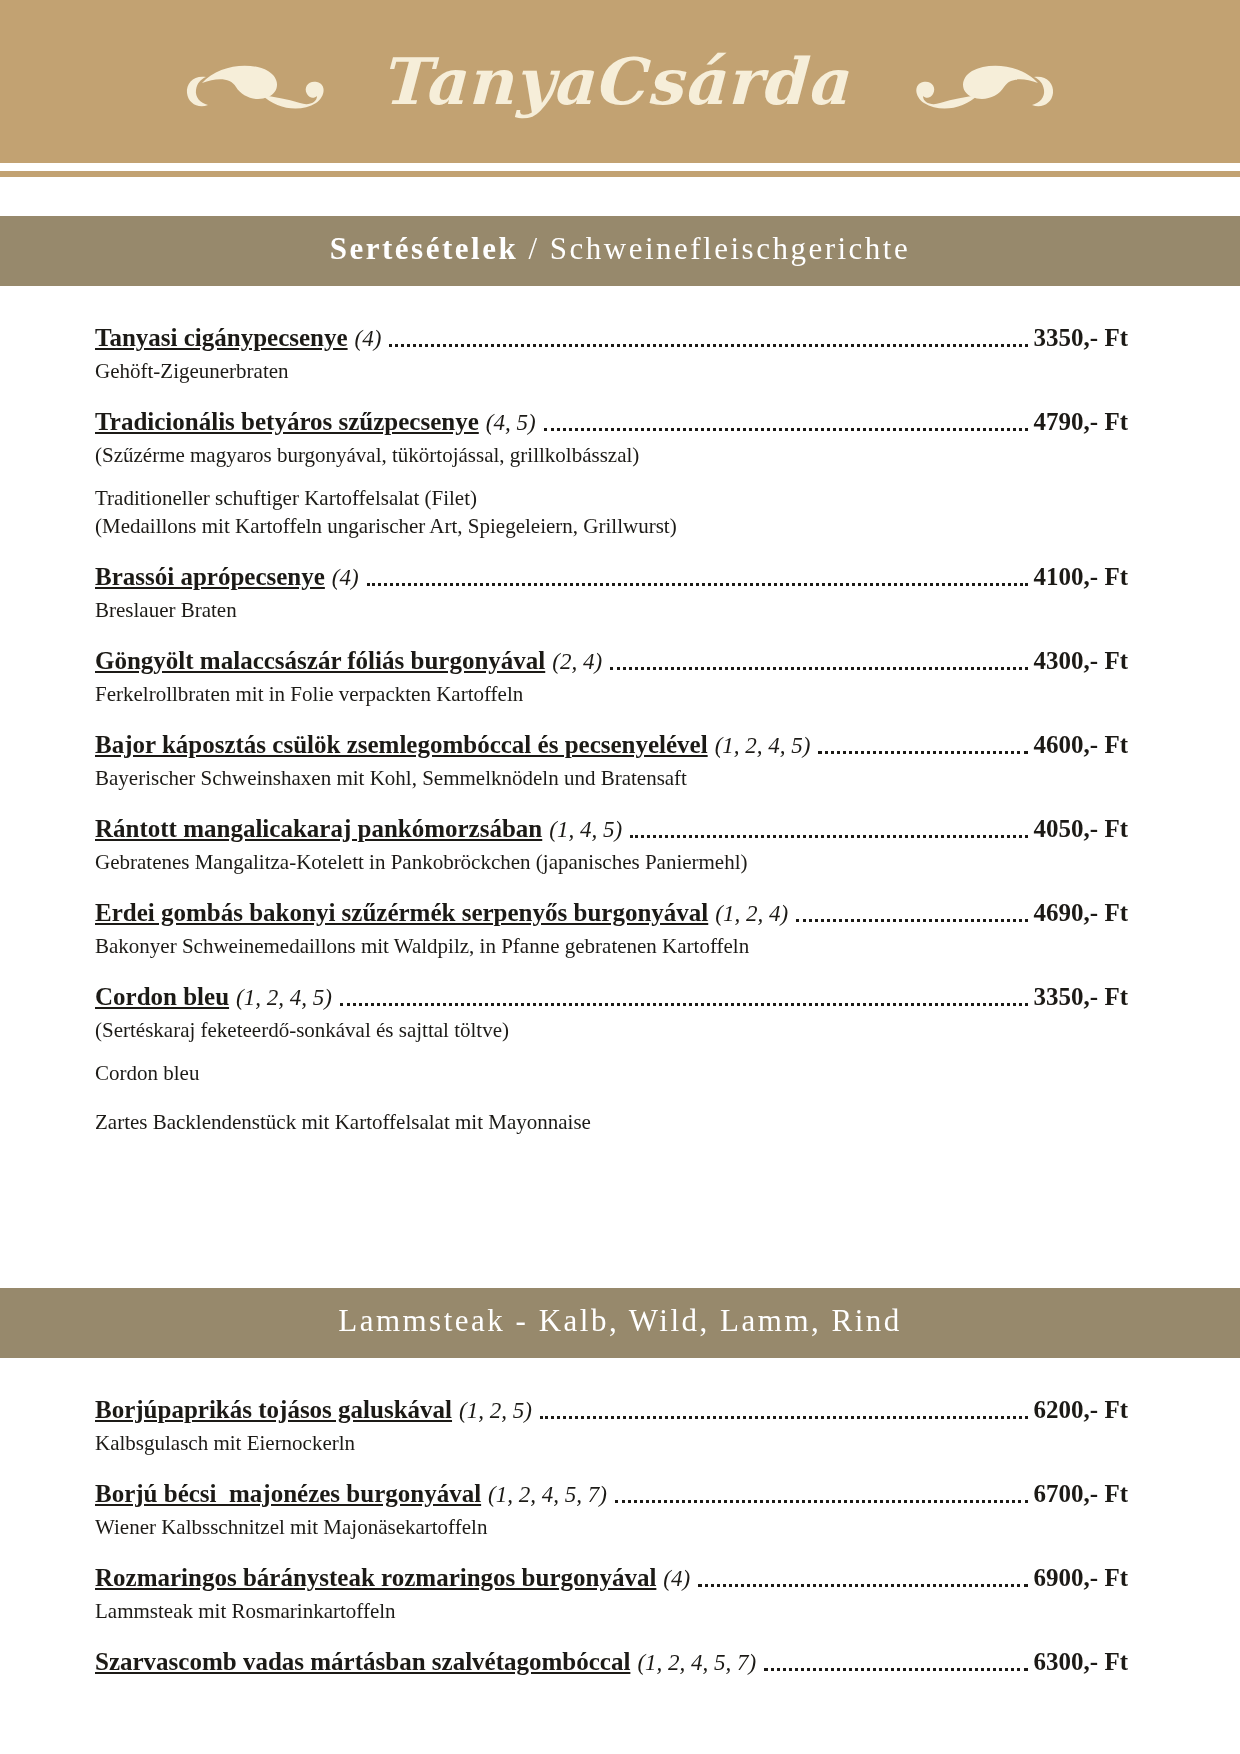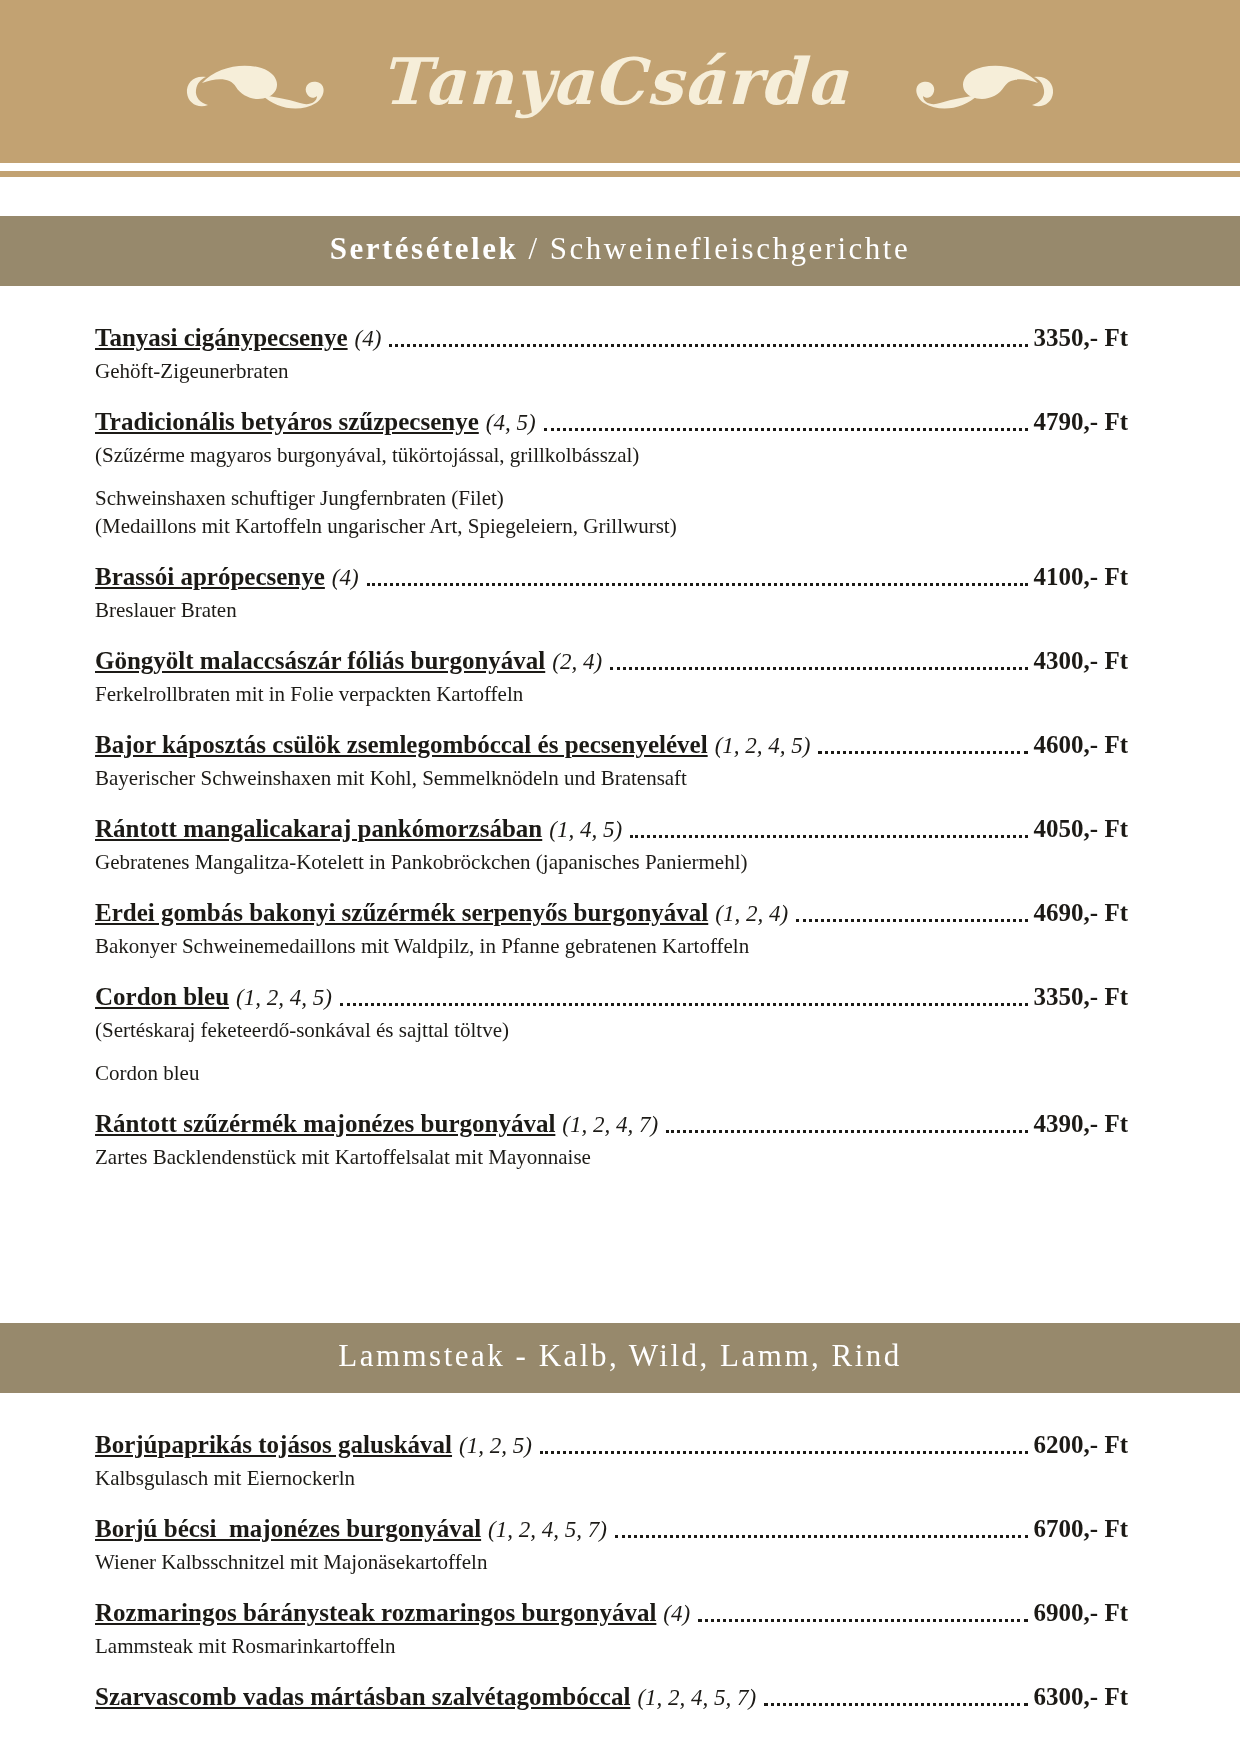--- a/index.html
+++ b/index.html
@@ -119,21 +119,21 @@
           <article class="item">
             <div class="item-row">
               <span class="item-title"><span class="item-name">Tradicionális betyáros szűzpecsenye</span><span class="item-allergens">(4, 5)</span></span>
               <span class="leader"></span>
               <span class="item-price">4790,- Ft</span>
             </div>
             <div class="desc-para">
               <div class="desc-line">(Szűzérme magyaros burgonyával, tükörtojással, grillkolbásszal)</div>
             </div>
             <div class="desc-para">
-              <div class="desc-line">Schweinshaxen schuftiger Jungfernbraten (Filet)</div>
+              <div class="desc-line">Traditioneller schuftiger Kartoffelsalat (Filet)</div>
               <div class="desc-line">(Medaillons mit Kartoffeln ungarischer Art, Spiegeleiern, Grillwurst)</div>
             </div>
           </article>
           <article class="item">
             <div class="item-row">
               <span class="item-title"><span class="item-name">Brassói aprópecsenye</span><span class="item-allergens">(4)</span></span>
               <span class="leader"></span>
               <span class="item-price">4100,- Ft</span>
             </div>
             <div class="desc-para">
@@ -187,25 +187,20 @@
               <span class="item-price">3350,- Ft</span>
             </div>
             <div class="desc-para">
               <div class="desc-line">(Sertéskaraj feketeerdő-sonkával és sajttal töltve)</div>
             </div>
             <div class="desc-para">
               <div class="desc-line">Cordon bleu</div>
             </div>
           </article>
           <article class="item">
-            <div class="item-row">
-              <span class="item-title"><span class="item-name">Rántott szűzérmék majonézes burgonyával</span><span class="item-allergens">(1, 2, 4, 7)</span></span>
-              <span class="leader"></span>
-              <span class="item-price">4390,- Ft</span>
-            </div>
             <div class="desc-para">
               <div class="desc-line">Zartes Backlendenstück mit Kartoffelsalat mit Mayonnaise</div>
             </div>
           </article>
         </div>
       </section>
       <section class="menu-section">
         <div class="section-bar">
           <div class="section-bar-line"><span class="seg-light">Lammsteak - Kalb, Wild, Lamm, Rind</span></div>
         </div>

